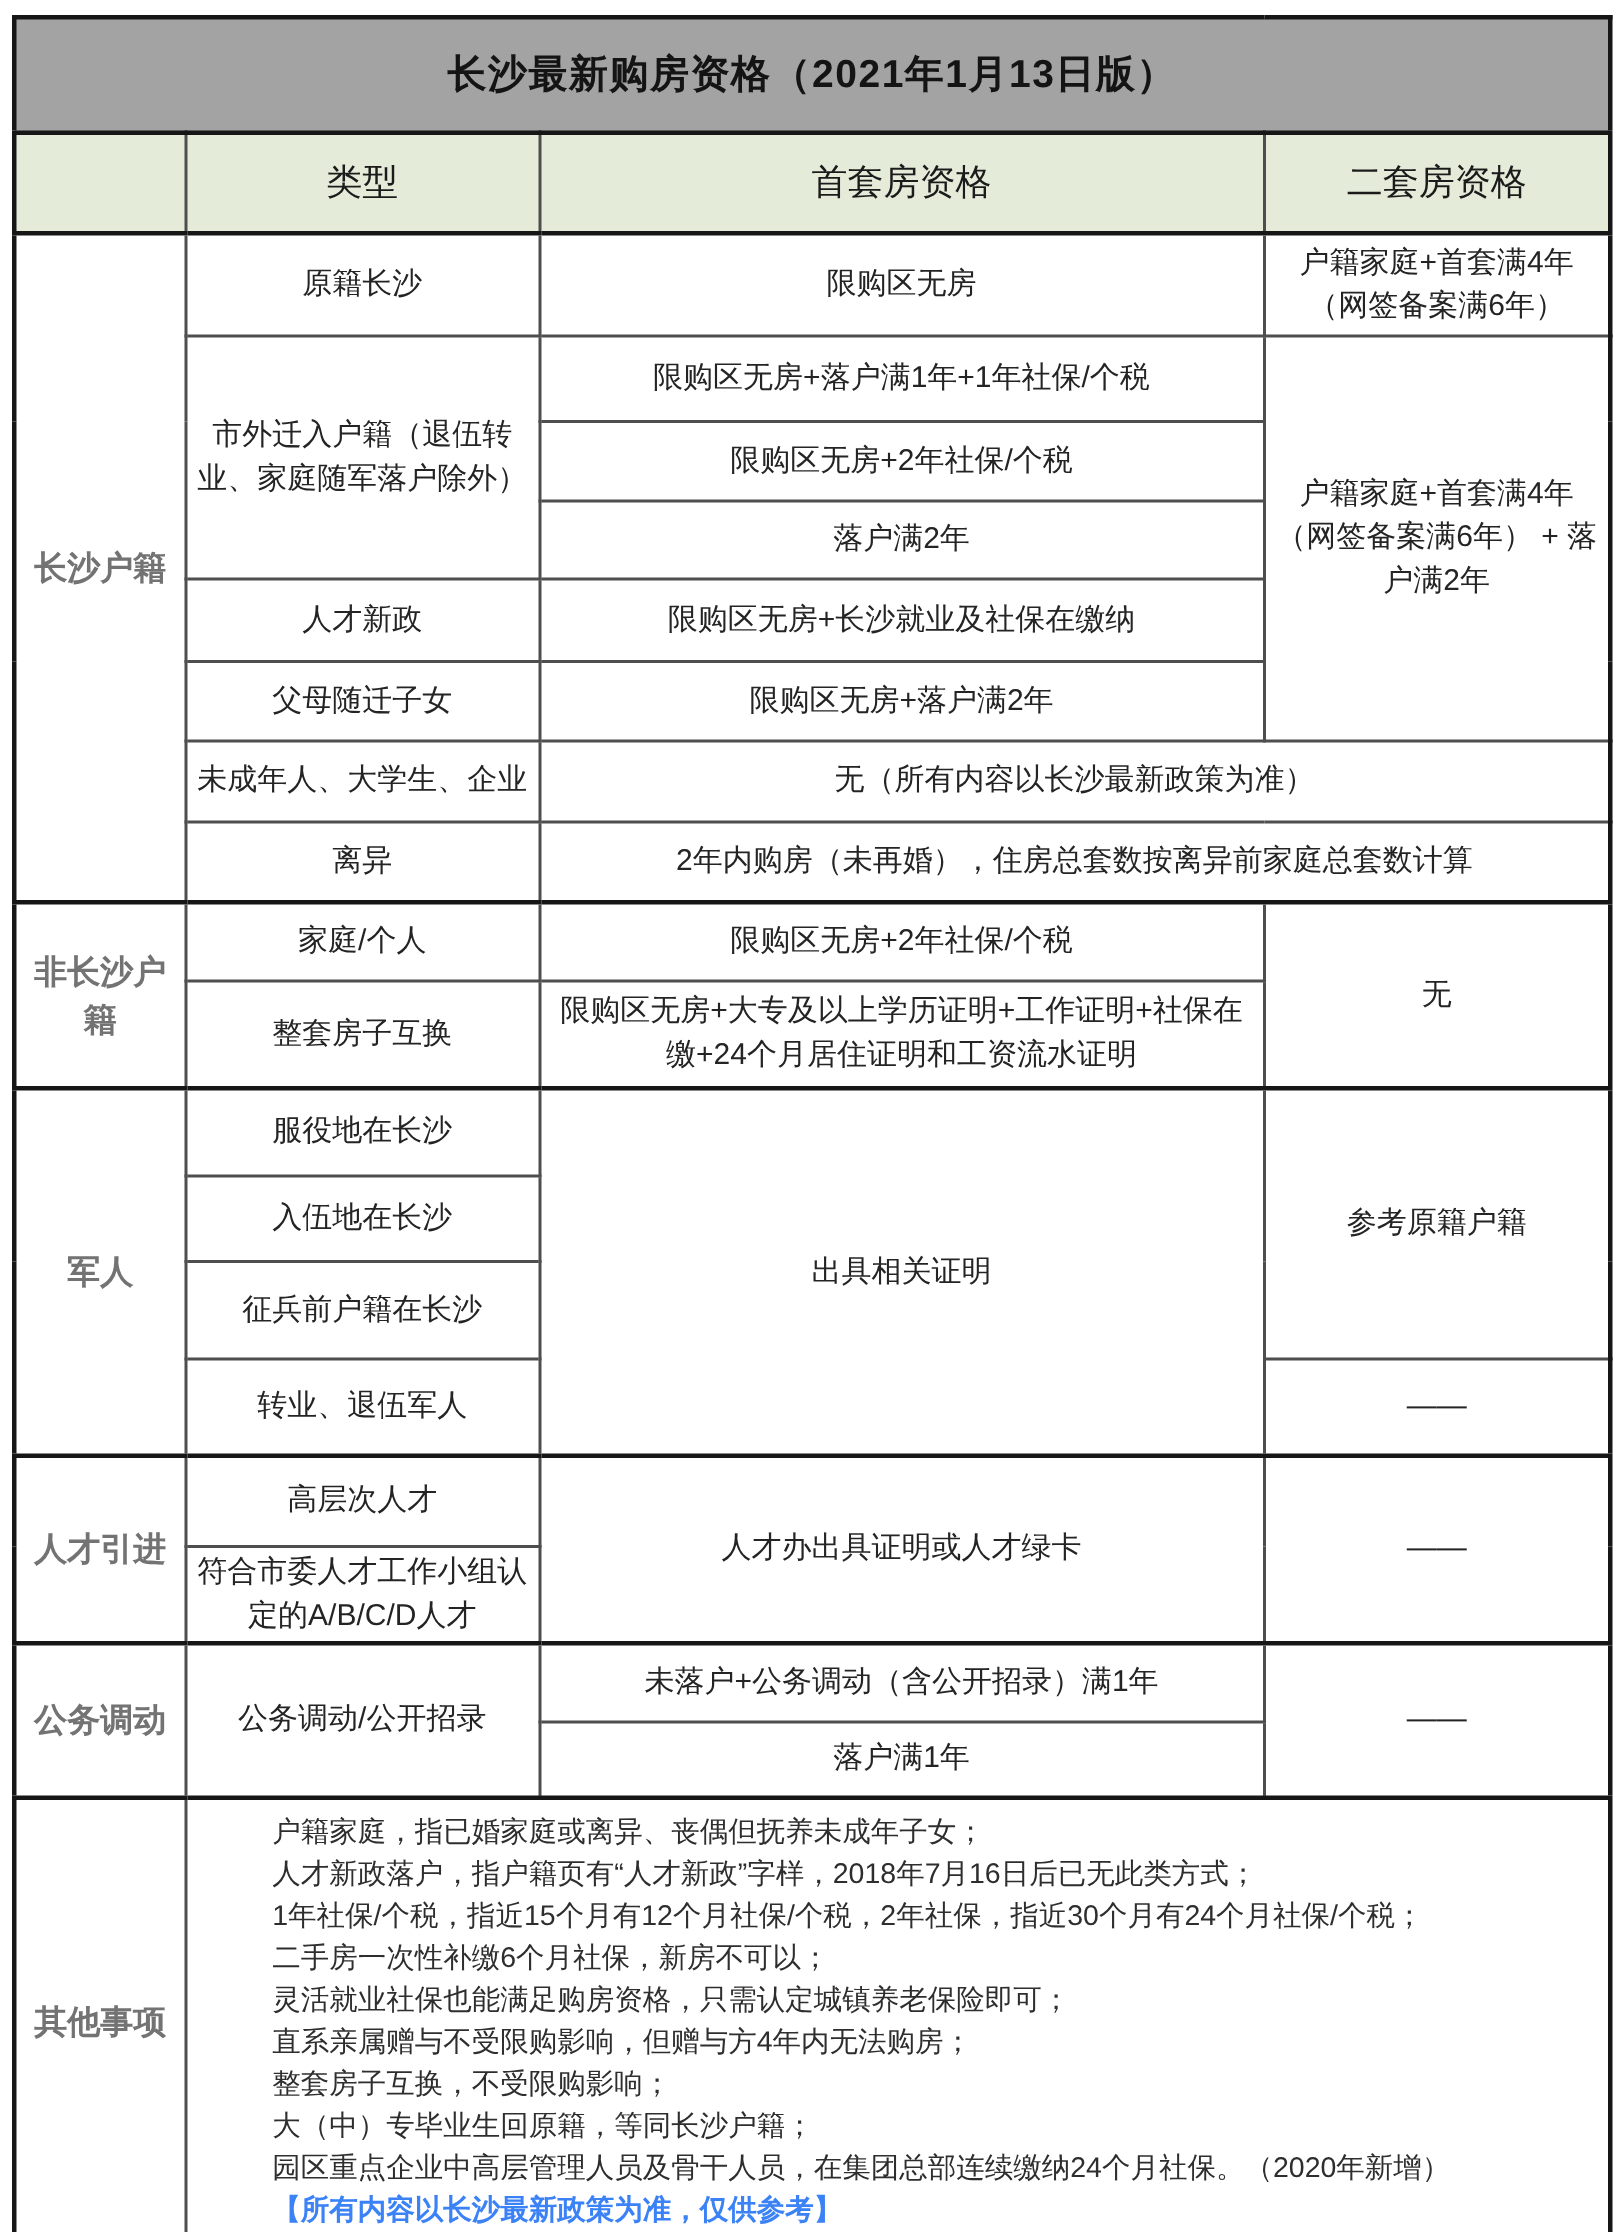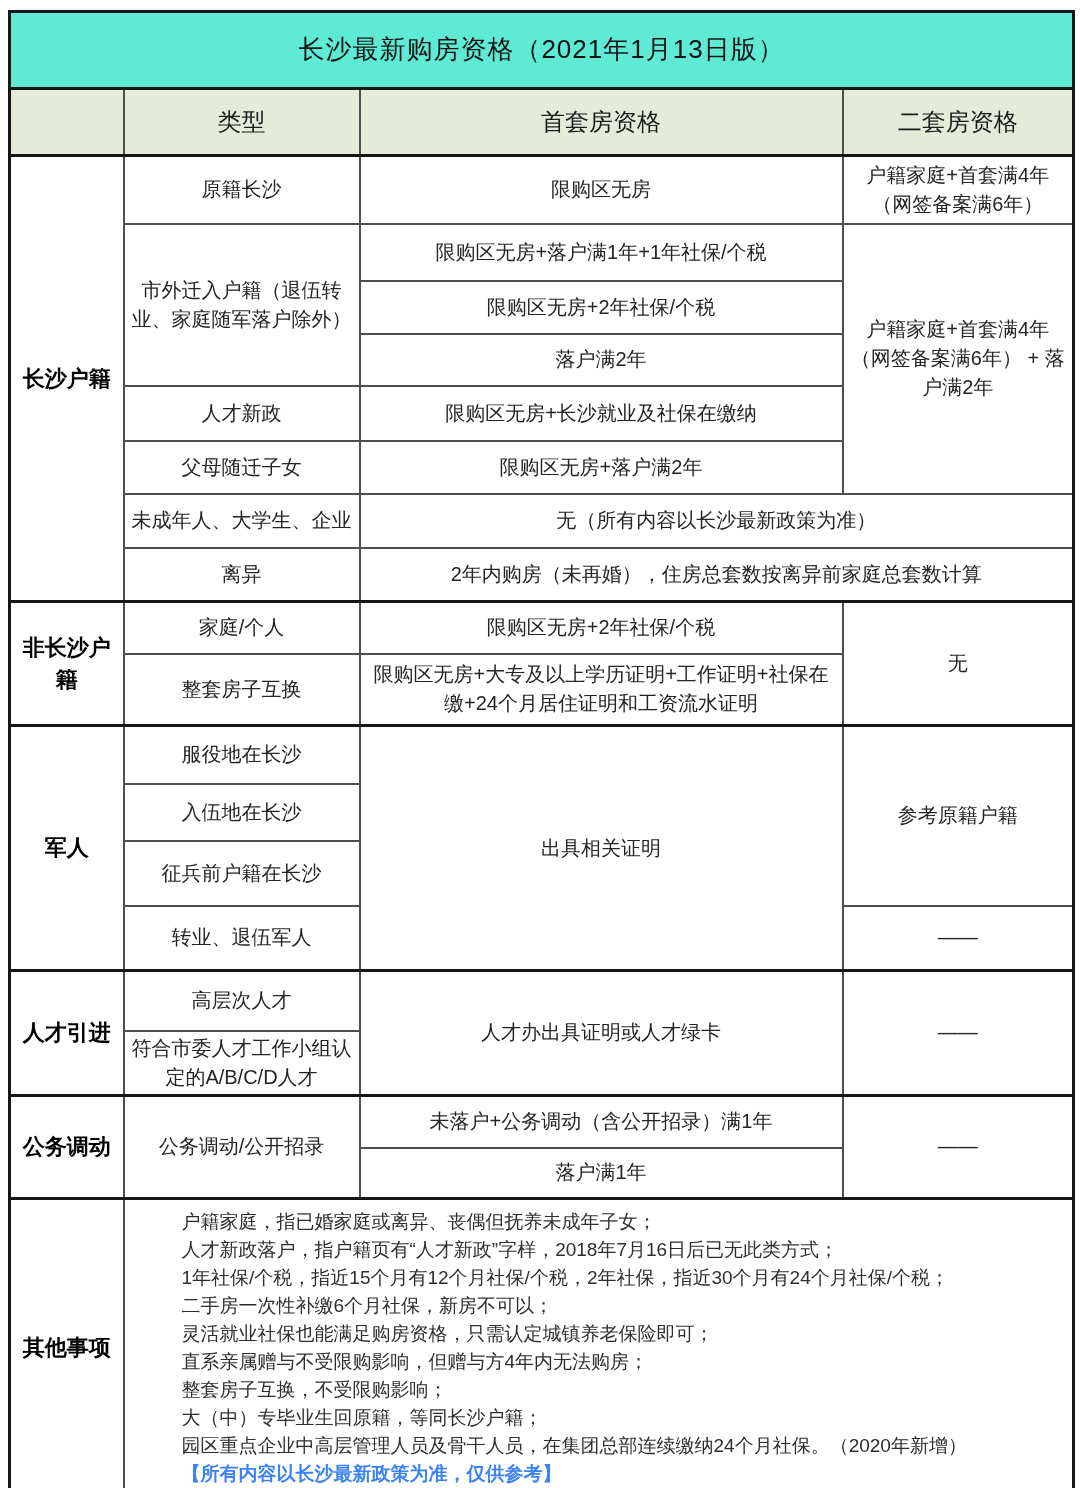--- a/index.html
+++ b/index.html
@@ -33,40 +33,40 @@
     text-align: center;
     vertical-align: middle;
     color: #242424;
     padding: 2px 4px;
     word-break: break-all;
     line-height: 1.45;
     font-size: 20px;
     font-weight: 400;
   }
   th.title-cell {
-    background: #5eead4;
+    background: #a3a3a3;
     height: 70px;
     font-size: 26px;
-    font-weight: 400;
+    font-weight: 700;
     color: #141414;
     border-bottom: 3px solid #161616;
     letter-spacing: 1px;
   }
   tr.head-row th {
     background: #e4ecd9;
     height: 60px;
     font-size: 24px;
     font-weight: 400;
     color: #1b1b1b;
     border-bottom: 3px solid #161616;
   }
   td.cat {
     font-weight: 700;
     font-size: 22px;
-    color: #000000;
+    color: #737373;
     padding: 2px 2px;
   }
   tr.sec > td { border-top: 3px solid #161616; }
 
   
   tr.r1  { height: 68px; }
   tr.r2  { height: 57px; }
   tr.r3  { height: 53px; }
   tr.r4  { height: 52px; }
   tr.r5  { height: 55px; }

